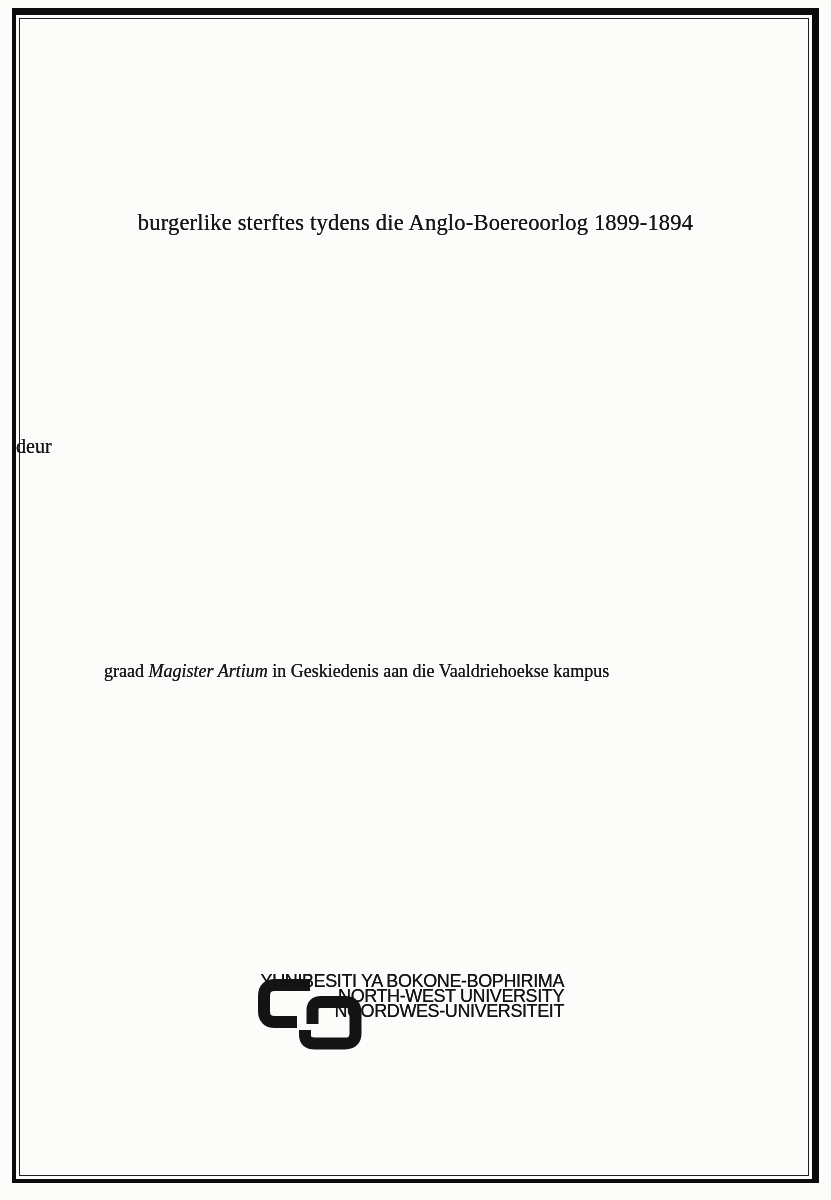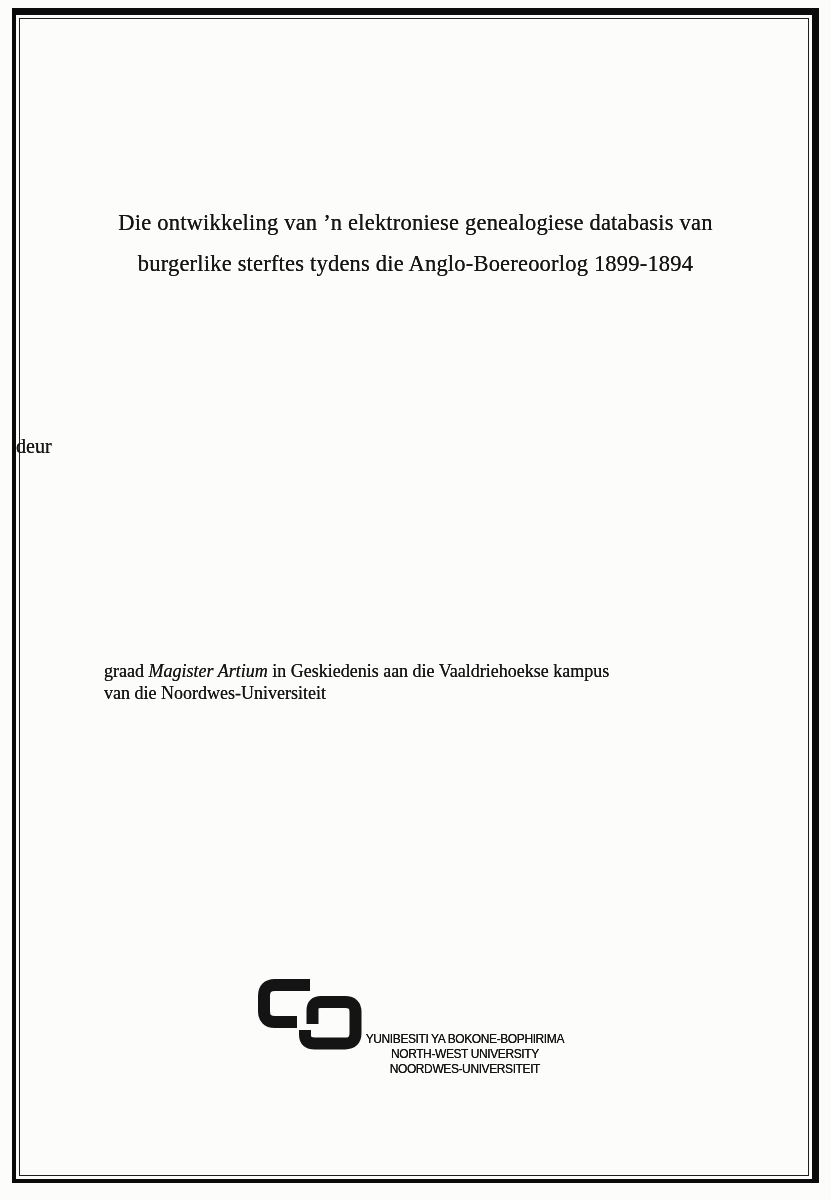--- a/index.html
+++ b/index.html
@@ -88,51 +88,49 @@
   .logo-mark {
     position: absolute;
     left: 253px;
     top: 974px;
     width: 112px;
     height: 80px;
   }
   .logo-text {
     position: absolute;
     right: 267px;
-    top: 1032px;
-    text-align: center;
+    top: 974px;
+    text-align: right;
     font-family: "Liberation Sans", sans-serif;
-    font-size: 12px;
+    font-size: 18px;
     line-height: 15px;
     letter-spacing: -0.4px;
     white-space: nowrap;
     color: #131313;
     text-shadow: 0 0 0.5px currentColor;
   }
 </style>
 </head>
 <body>
 
 <div class="page">
 
   <div class="frame-outer">
     <div class="frame-inner"></div>
   </div>
 
   <div class="textblock title">
-    <div>Die ontwikkeling van ’n elektroniese genealogiese databasis van</div>
     <div>burgerlike sterftes tydens die Anglo-Boereoorlog 1899-1894</div>
   </div>
 
   <div class="textblock deur">deur</div>
 
 
   <div class="textblock statement">
     <div><span>graad </span><span class="italic">Magister Artium</span><span> in Geskiedenis aan die Vaaldriehoekse kampus</span></div>
-    <div>van die Noordwes-Universiteit</div>
   </div>
 
 
   <div>
     <svg class="logo-mark" viewBox="0 0 112 80" aria-hidden="true">
 
       <path d="M 57 11 H 22 Q 11 11 11 22 V 37 Q 11 48 22 48 H 44" fill="none" stroke="#141414" stroke-width="12" stroke-linecap="butt"></path>
 
       <path d="M 59.5 50 V 36 Q 59.5 28 68 28 H 92 Q 102.5 28 102.5 38 V 59 Q 102.5 69.5 92 69.5 H 62 Q 52 69.5 52 61 V 56" fill="none" stroke="#141414" stroke-width="12" stroke-linecap="butt"></path>
     </svg>

